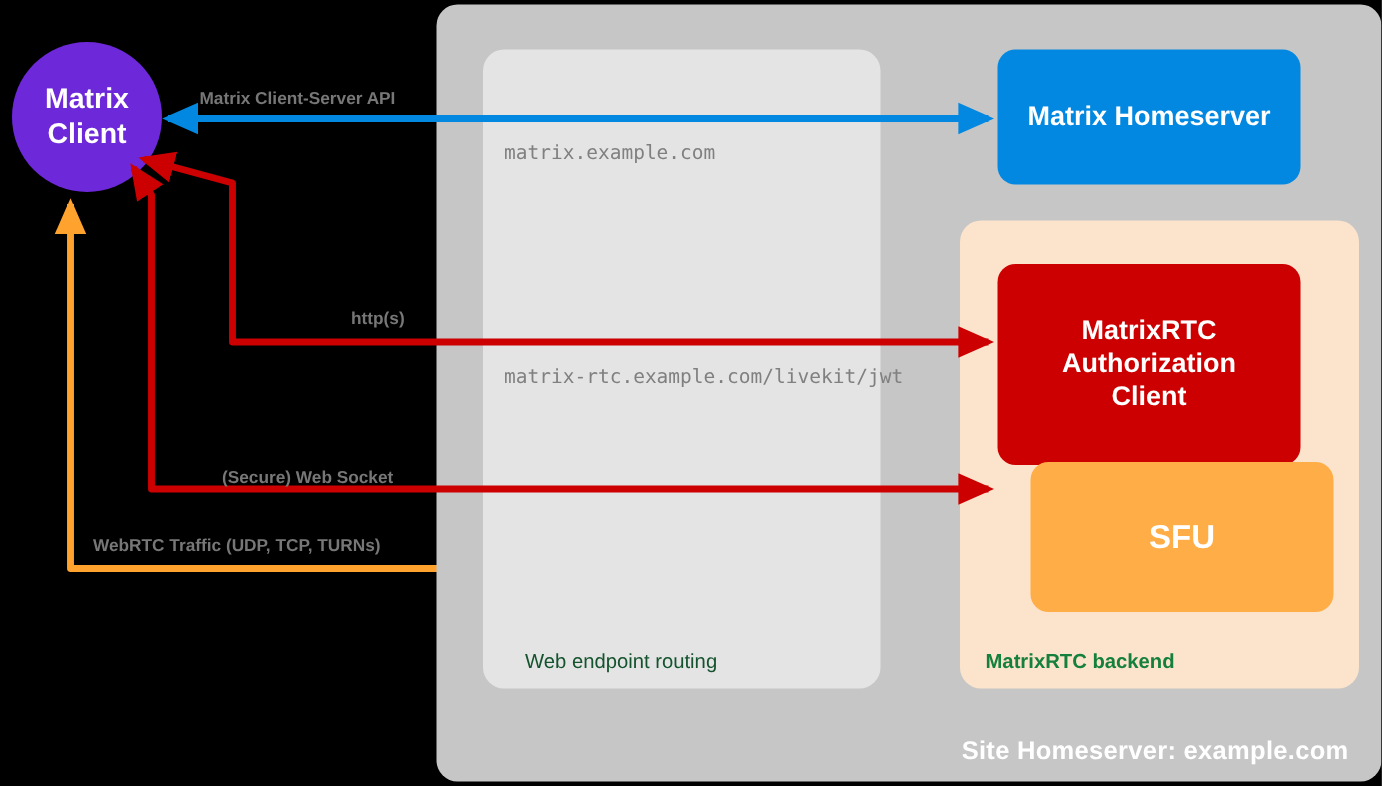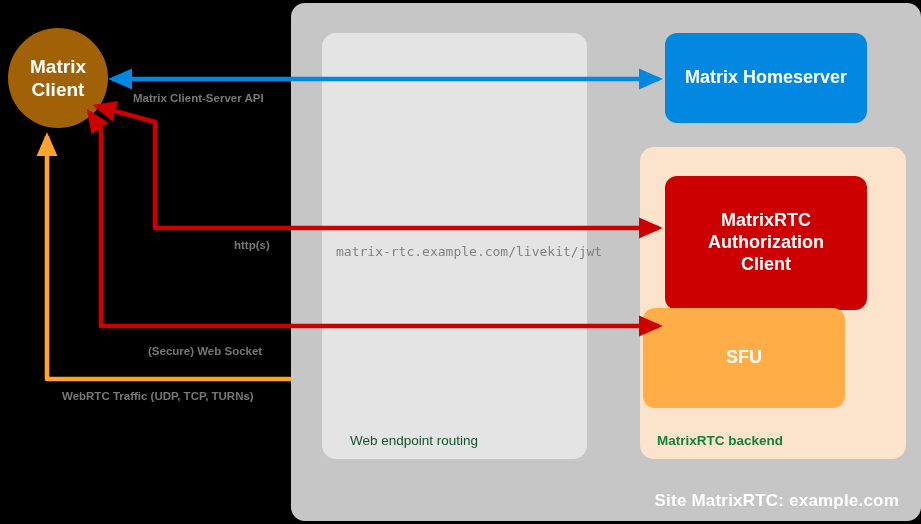--- a/index.html
+++ b/index.html
@@ -95,21 +95,21 @@
     color: #ffffff;
     font-weight: bold;
     line-height: 1.22;
   }
   .node-client {
     left: 8px;
     top: 28px;
     width: 100px;
     height: 100px;
     border-radius: 50%;
-    background: #a16207;
+    background: #6d28d9;
     font-size: 19px;
   }
   .node-homeserver {
     left: 665px;
     top: 33px;
     width: 202px;
     height: 90px;
     border-radius: 12px;
     background: #0288e0;
     font-size: 18px;
@@ -117,27 +117,27 @@
   .node-auth {
     left: 665px;
     top: 176px;
     width: 202px;
     height: 134px;
     border-radius: 12px;
     background: #cc0000;
     font-size: 18px;
   }
   .node-sfu {
-    left: 643px;
+    left: 687px;
     top: 308px;
     width: 202px;
     height: 100px;
     border-radius: 12px;
     background: #ffae47;
-    font-size: 18px;
+    font-size: 22px;
   }
 
   
   .conn-layer {
     position: absolute;
     left: 0; top: 0;
     width: 921px;
     height: 524px;
     pointer-events: none;
   }
@@ -150,43 +150,43 @@
   .node            { z-index: 5; }
 
   
   .edge-label {
     position: absolute;
     color: #777777;
     font-size: 11.5px;
     font-weight: bold;
     white-space: nowrap;
     z-index: 7;
-    margin-top: 32px;
   }
 </style>
 </head>
 <body>
 
 <div id="canvas">
 
   <svg class="conn-layer under" viewBox="0 0 921 524" width="921" height="524">
     <defs>
       <marker id="arrow-orange" viewBox="0 0 10 10" refX="8.4" refY="5" markerWidth="5.2" markerHeight="5.2" orient="auto-start-reverse">
         <path d="M 0 0.6 L 10 5 L 0 9.4 z" fill="#ffa22e"></path>
       </marker>
     </defs>
 
     <path d="M 660 379 L 47 379 L 47 136" fill="none" stroke="#ffa22e" stroke-width="4.6" stroke-linecap="butt" stroke-linejoin="round" marker-end="url(#arrow-orange)"></path>
   </svg>
 
   <div class="site-deployment">
-    <div class="site-title">Site MatrixRTC: example.com</div>
+    <div class="site-title">Site Homeserver: example.com</div>
   </div>
 
   <div class="web-routing">
+    <div class="endpoint e0">matrix.example.com</div>
     <div class="endpoint e1">matrix-rtc.example.com/livekit/jwt</div>
     <div class="web-routing-label">Web endpoint routing</div>
   </div>
 
   <div class="rtc-backend">
     <div class="rtc-backend-label">MatrixRTC backend</div>
   </div>
 
   <div class="node node-client">
     <span>

